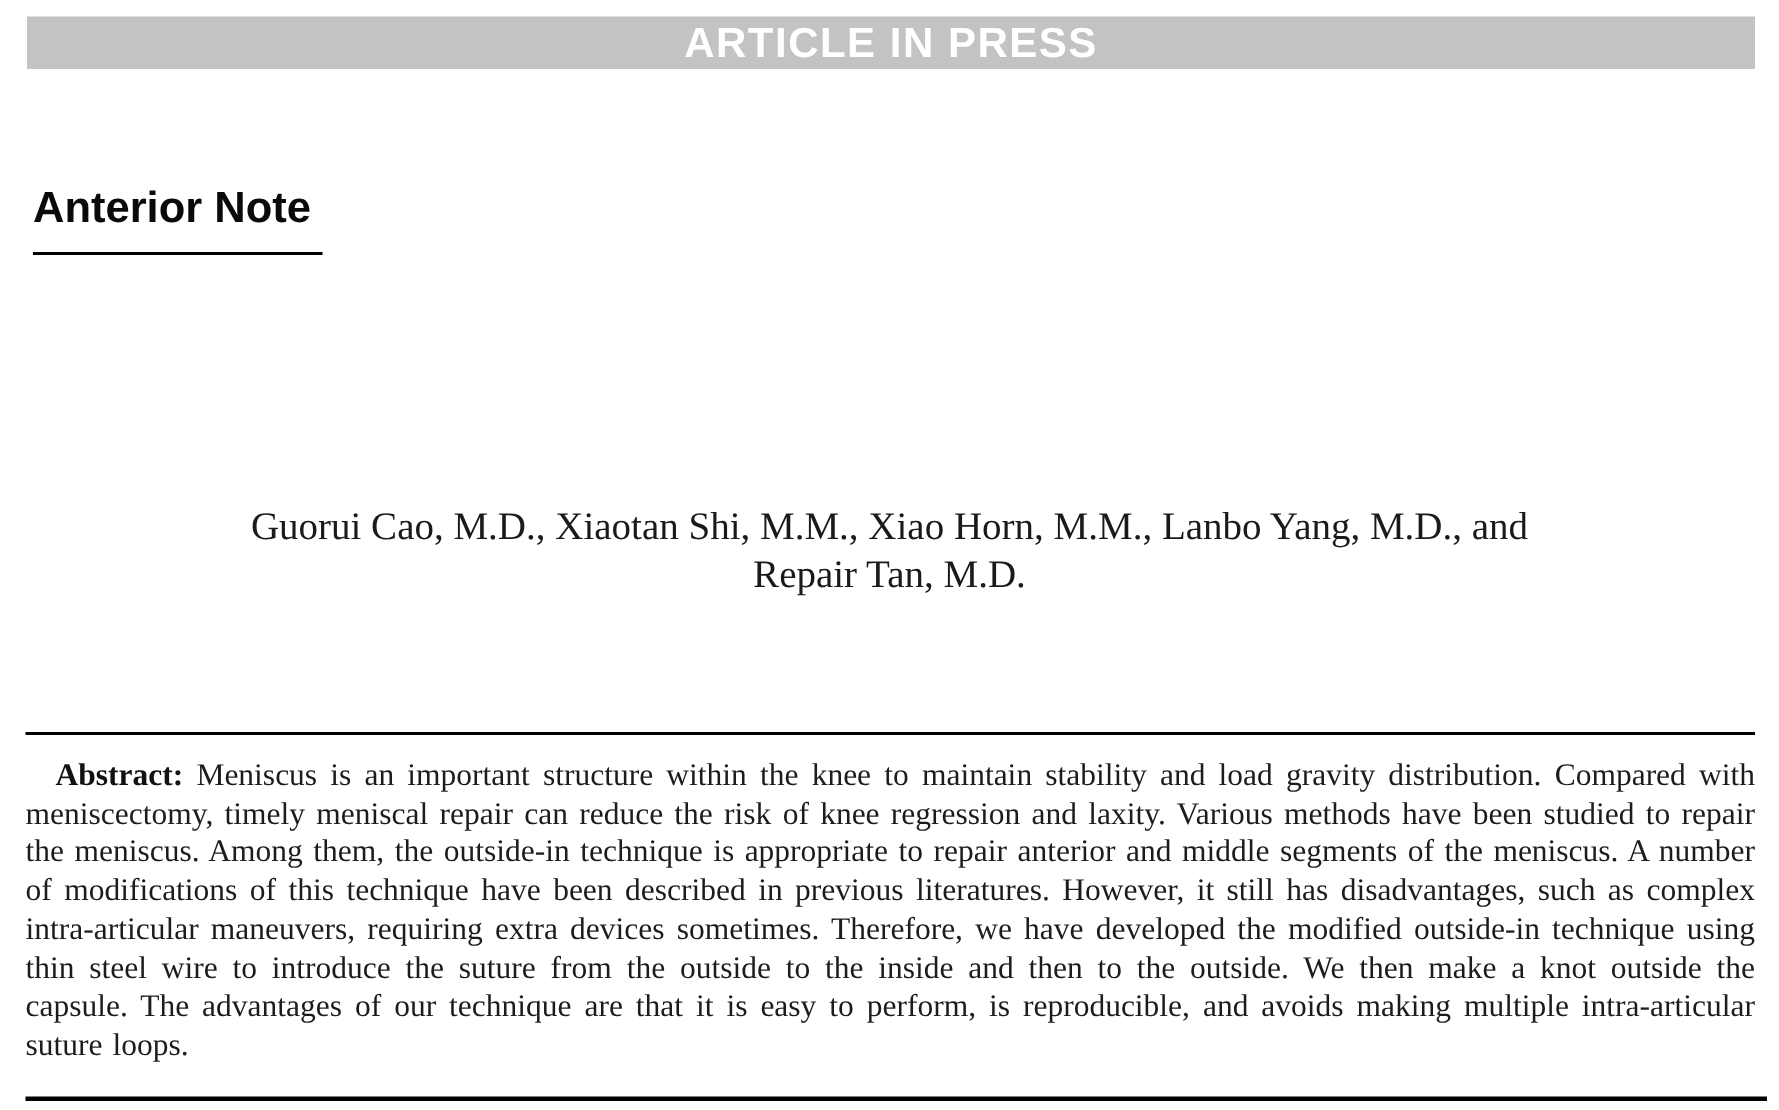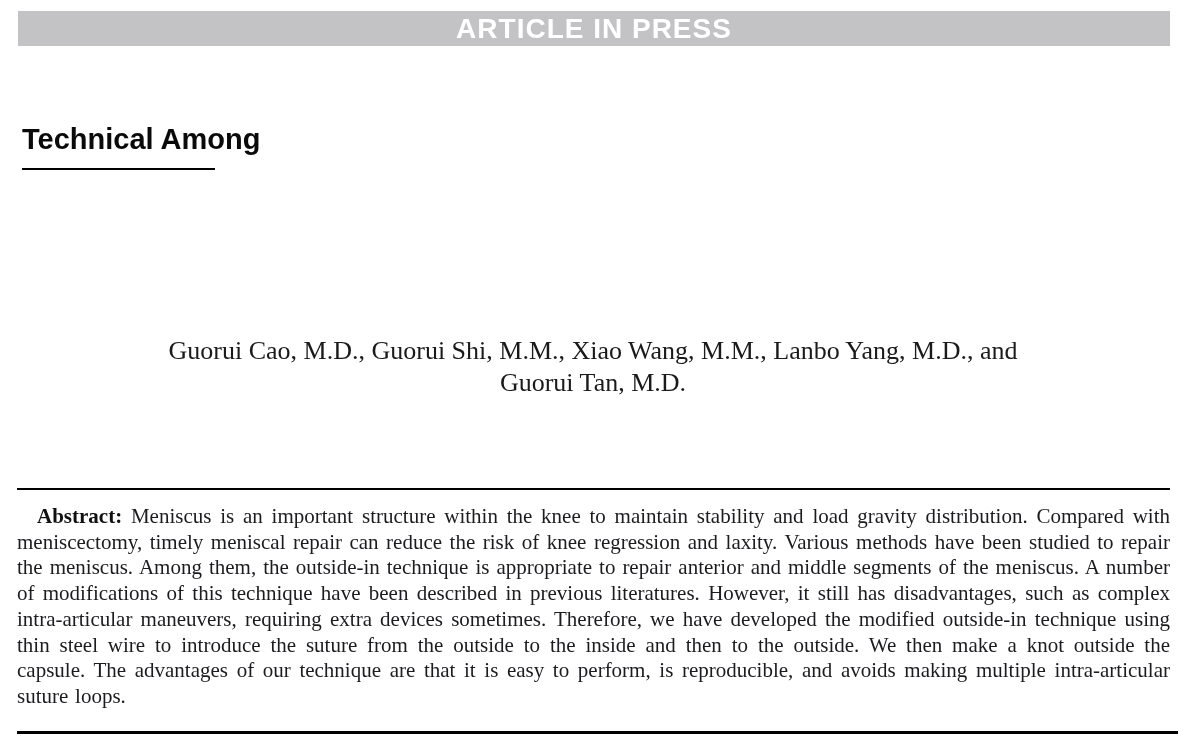--- a/index.html
+++ b/index.html
@@ -128,30 +128,30 @@
 </head>
 <body>
 
 <div class="page">
 
   <div class="banner">
     <span class="banner-text">ARTICLE IN PRESS</span>
   </div>
 
   <div class="section-head">
-    <h2 class="section-title">Technical Among</h2>
+    <h2 class="section-title">Anterior Note</h2>
     <div class="section-underline"></div>
   </div>
 
   <h1 class="article-title">
   </h1>
 
   <div class="authors">
-    <span class="author-line">Guorui Cao, M.D., Guorui Shi, M.M., Xiao Wang, M.M., Lanbo Yang, M.D., and</span>
-    <span class="author-line">Guorui Tan, M.D.</span>
+    <span class="author-line">Guorui Cao, M.D., Xiaotan Shi, M.M., Xiao Horn, M.M., Lanbo Yang, M.D., and</span>
+    <span class="author-line">Repair Tan, M.D.</span>
   </div>
 
   <div class="rule-top"></div>
 
   <p class="abstract">
     <span class="abstract-label">Abstract: </span>
     <span class="abstract-body">Meniscus is an important structure within the knee to maintain stability and load gravity distribution. Compared with meniscectomy, timely meniscal repair can reduce the risk of knee regression and laxity. Various methods have been studied to repair the meniscus. Among them, the outside-in technique is appropriate to repair anterior and middle segments of the meniscus. A number of modifications of this technique have been described in previous literatures. However, it still has disadvantages, such as complex intra-articular maneuvers, requiring extra devices sometimes. Therefore, we have developed the modified outside-in technique using thin steel wire to introduce the suture from the outside to the inside and then to the outside. We then make a knot outside the capsule. The advantages of our technique are that it is easy to perform, is reproducible, and avoids making multiple intra-articular suture loops.</span>
   </p>
 
   <div class="rule-bottom"></div>

